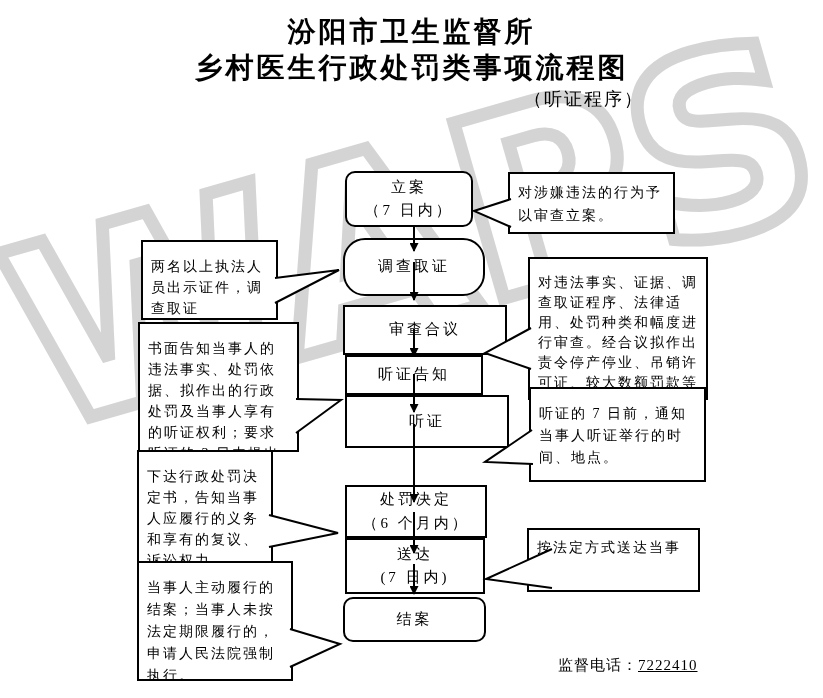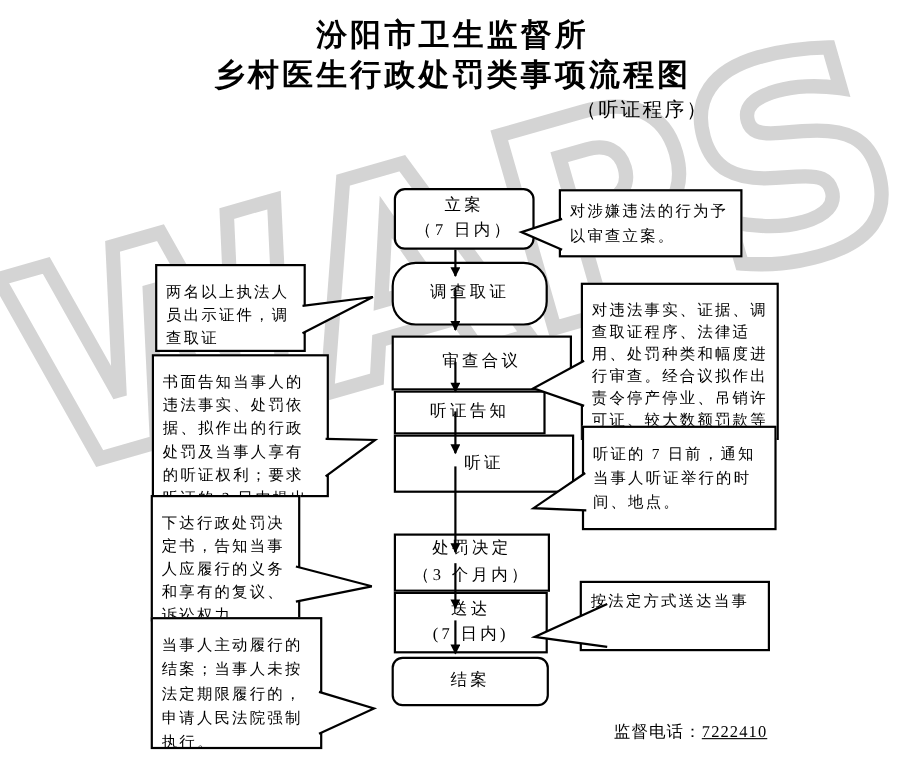--- a/index.html
+++ b/index.html
@@ -12,21 +12,21 @@
   .title-line{position:absolute;left:0;width:100%;text-align:center;font-weight:bold;
               font-family:"DejaVu Sans","Liberation Sans",sans-serif;font-size:28px;
               letter-spacing:3px;z-index:2;}
   #title1{top:13px;}
   #title2{top:49px;}
   #title3{position:absolute;left:524px;top:87px;font-size:18px;letter-spacing:2px;
           font-family:"Liberation Serif",serif;z-index:2;}
   
   .node{position:absolute;box-sizing:border-box;border:2px solid #000;background:#fff;
         display:flex;align-items:center;justify-content:center;text-align:center;
-        font-size:15px;line-height:1.55;letter-spacing:3px;white-space:pre-line;z-index:1;margin-left:13px;}
+        font-size:15px;line-height:1.55;letter-spacing:3px;white-space:pre-line;z-index:1;}
   .rounded{border-radius:10px;}
   #n-filing          {left:345px;top:171px;width:128px;height:56px;}
   #n-investigation   {left:343px;top:238px;width:142px;height:58px;border-radius:22px;}
   #n-review          {left:343px;top:305px;width:164px;height:50px;}
   #n-hearing-notice  {left:345px;top:355px;width:138px;height:40px;}
   #n-hearing         {left:345px;top:395px;width:164px;height:53px;}
   #n-penalty         {left:345px;top:485px;width:142px;height:53px;}
   #n-delivery        {left:345px;top:538px;width:140px;height:56px;}
   #n-closed          {left:343px;top:597px;width:143px;height:45px;}
   
@@ -58,21 +58,21 @@
   <div id="title2" class="title-line">乡村医生行政处罚类事项流程图</div>
   <div id="title3">（听证程序）</div>
 
   <div class="node rounded" id="n-filing">立案
 （7 日内）</div>
   <div class="node" id="n-investigation">调查取证</div>
   <div class="node" id="n-review">审查合议</div>
   <div class="node" id="n-hearing-notice">听证告知</div>
   <div class="node" id="n-hearing">听证</div>
   <div class="node" id="n-penalty">处罚决定
-（3 个月内）</div>
+（6 个月内）</div>
   <div class="node" id="n-delivery">送达
 (7 日内)</div>
   <div class="node rounded" id="n-closed">结案</div>
 
   <div class="callout" id="c-filing-note">对涉嫌违法的行为予以审查立案。</div>
   <div class="callout" id="c-investigation-note">两名以上执法人员出示证件，调查取证</div>
   <div class="callout" id="c-review-note">对违法事实、证据、调查取证程序、法律适用、处罚种类和幅度进行审查。经合议拟作出责令停产停业、吊销许可证、较大数额罚款等行政处罚的决定。</div>
   <div class="callout" id="c-hearing-notice-note">书面告知当事人的违法事实、处罚依据、拟作出的行政处罚及当事人享有的听证权利；要求听证的,3 日内提出申请。</div>
   <div class="callout" id="c-hearing-time-note">听证的 7 日前，通知当事人听证举行的时间、地点。</div>
   <div class="callout" id="c-decision-note">下达行政处罚决定书，告知当事人应履行的义务和享有的复议、诉讼权力</div>

